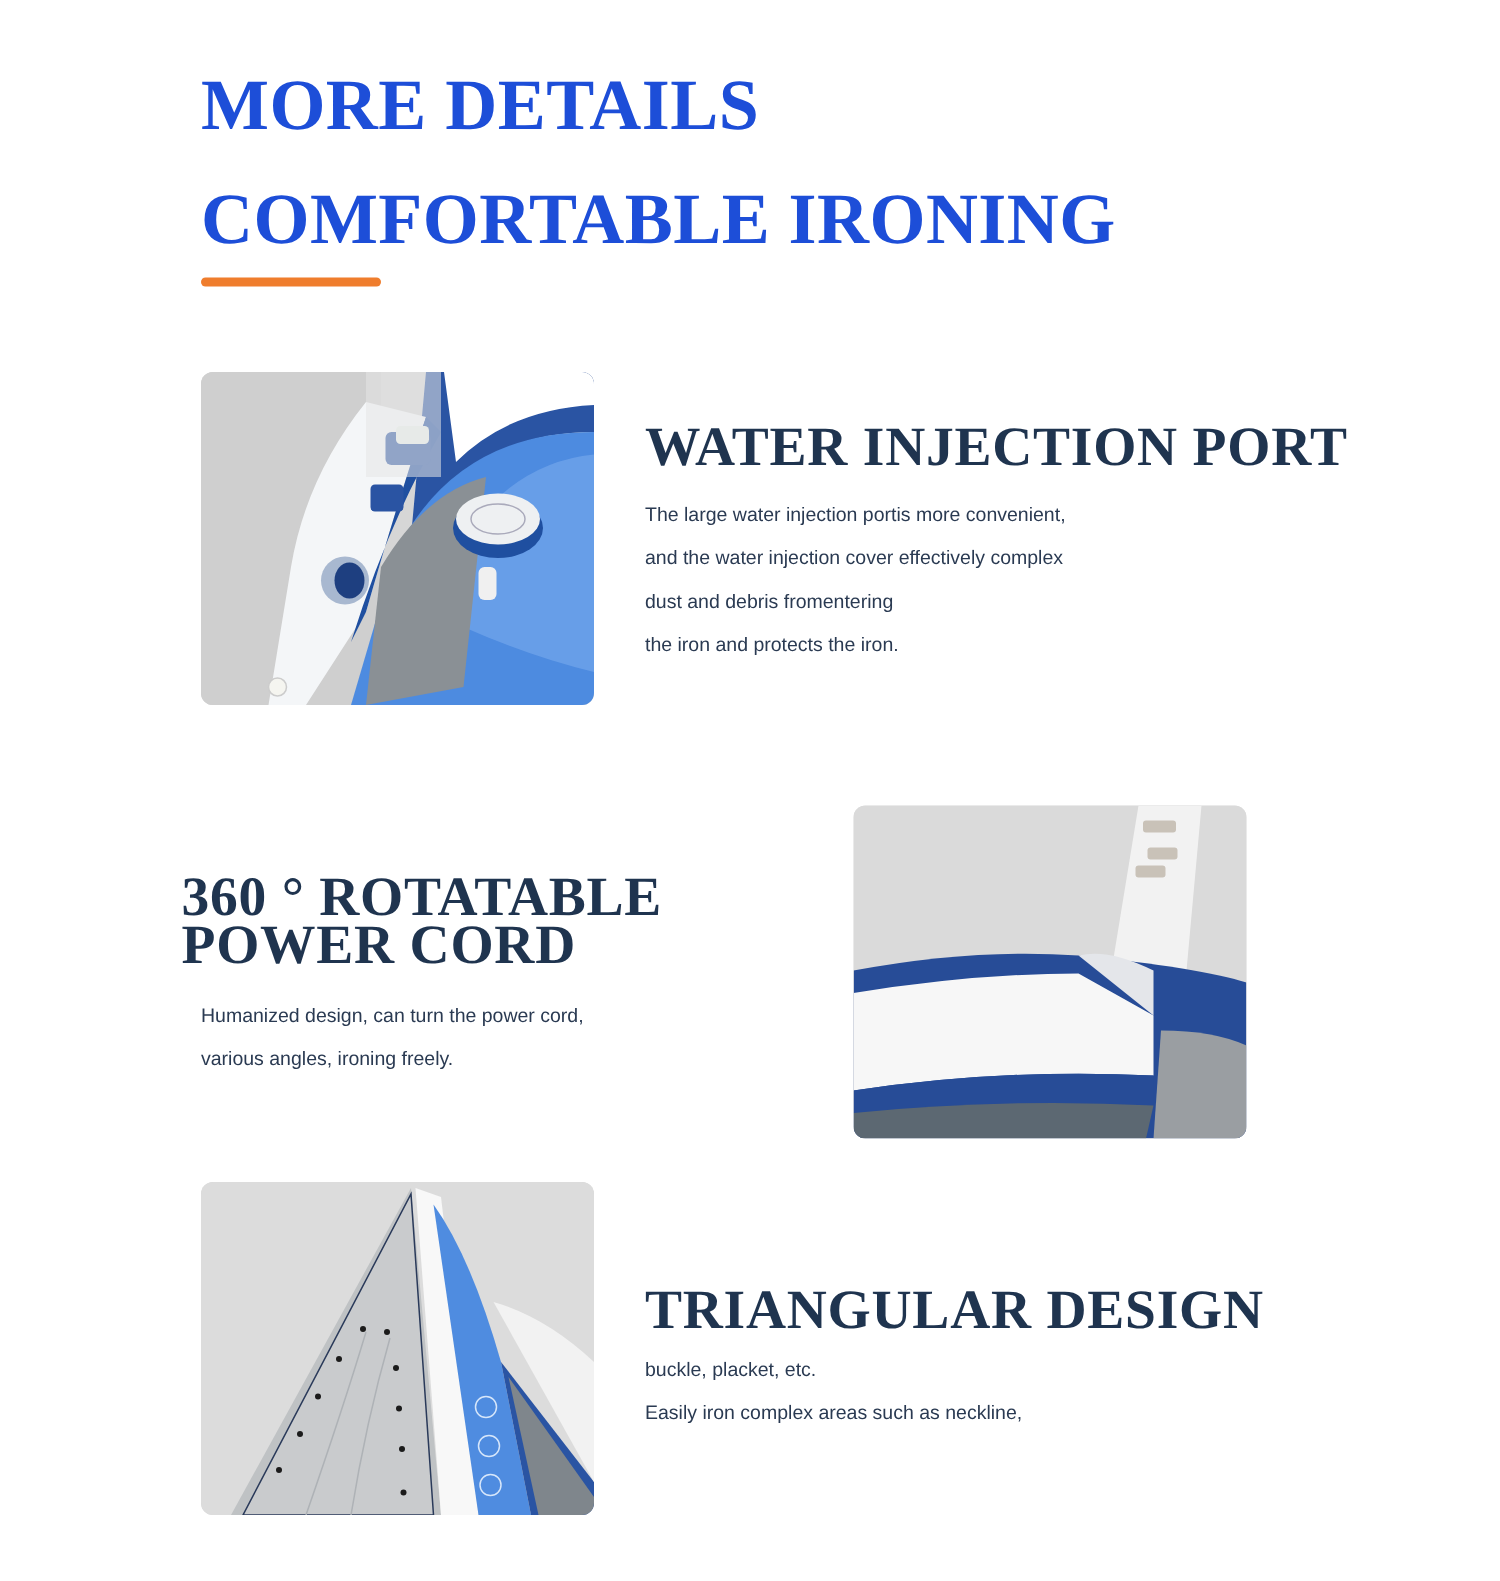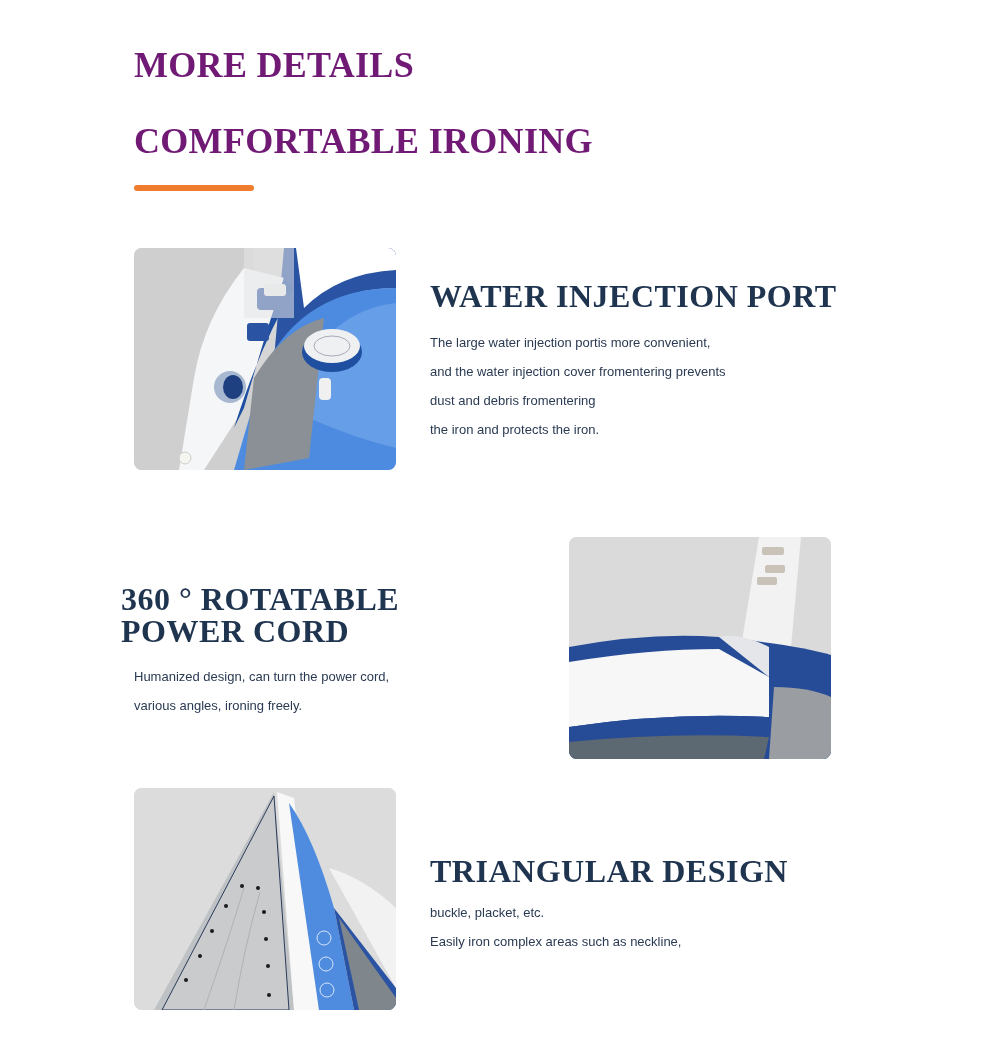--- a/index.html
+++ b/index.html
@@ -1,20 +1,20 @@
 <!DOCTYPE html>
 <html><head>
 <meta charset="utf-8">
 <style>
   html, body { margin:0; padding:0; background:#ffffff; }
   body { width:1000px; height:1054px; position:relative; overflow:hidden; font-family:"Liberation Sans", sans-serif; }
   .abs { position:absolute; }
-  .h-main { font-family:"Liberation Serif", serif; font-weight:bold; color:#701a75; font-size:36px; line-height:1; letter-spacing:0.3px; white-space:nowrap; margin:0; }
+  .h-main { font-family:"Liberation Serif", serif; font-weight:bold; color:#1d4ed8; font-size:48px; line-height:1; letter-spacing:0.3px; white-space:nowrap; margin:0; }
   .accent-bar { background:#ef7d2d; border-radius:3px; }
-  .h-sec { font-family:"Liberation Serif", serif; font-weight:bold; color:#1f344f; font-size:32px; line-height:1; letter-spacing:0.5px; white-space:nowrap; margin:0; }
+  .h-sec { font-family:"Liberation Serif", serif; font-weight:bold; color:#1f344f; font-size:37px; line-height:1; letter-spacing:0.5px; white-space:nowrap; margin:0; }
   .body-text { color:#2a3a52; font-size:13px; line-height:29px; margin:0; }
   .body-text span { display:block; white-space:nowrap; }
   .photo { border-radius:8px; overflow:hidden; background:#d9d9d9; }
   .photo svg { display:block; width:100%; height:100%; }
 </style>
 </head>
 <body>
 
 <h1 class="abs h-main" style="left:134px; top:47px;">MORE DETAILS</h1>
 <h1 class="abs h-main" style="left:134px; top:123px;text-align:center;">COMFORTABLE IRONING</h1>
@@ -50,21 +50,21 @@
       <rect x="130" y="36" width="22" height="12" rx="3" fill="#e8f0ea"></rect>
       <rect x="113" y="75" width="22" height="18" rx="3" fill="#2a54a3"></rect>
 
       <rect x="110" y="0" width="50" height="70" fill="#e6e6e6" opacity="0.55"></rect>
       <circle cx="51" cy="210" r="6" fill="#f5f5f0" stroke="#ccc"></circle>
     </svg>
   </div>
   <h2 class="abs h-sec" style="left:430px; top:280px;">WATER INJECTION PORT</h2>
   <p class="abs body-text" style="left:430px; top:328px;">
     <span>The large water injection portis more convenient,</span>
-    <span>and the water injection cover fromentering prevents</span>
+    <span>and the water injection cover effectively complex</span>
     <span>dust and debris fromentering</span>
     <span>the iron and protects the iron.</span>
   </p>
 </section>
 
 <section>
   <h2 class="abs h-sec" style="left:121px; top:583px; line-height:32px;">
     <span style="display:block;">360 ° ROTATABLE</span>
     <span style="display:block;">POWER CORD</span>
   </h2>

